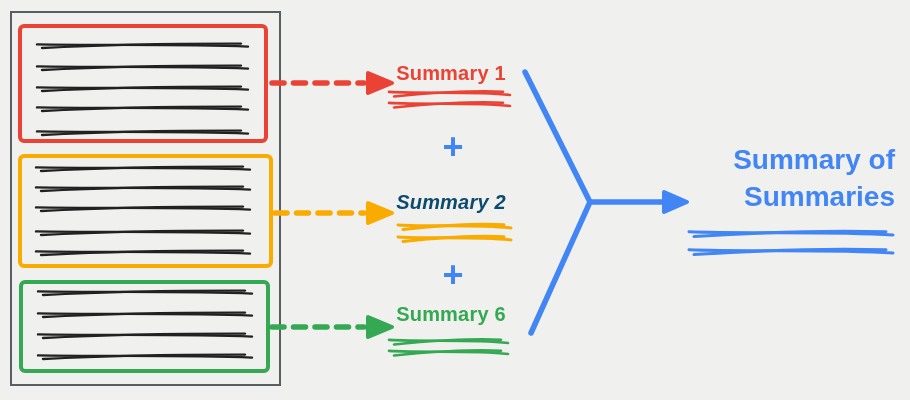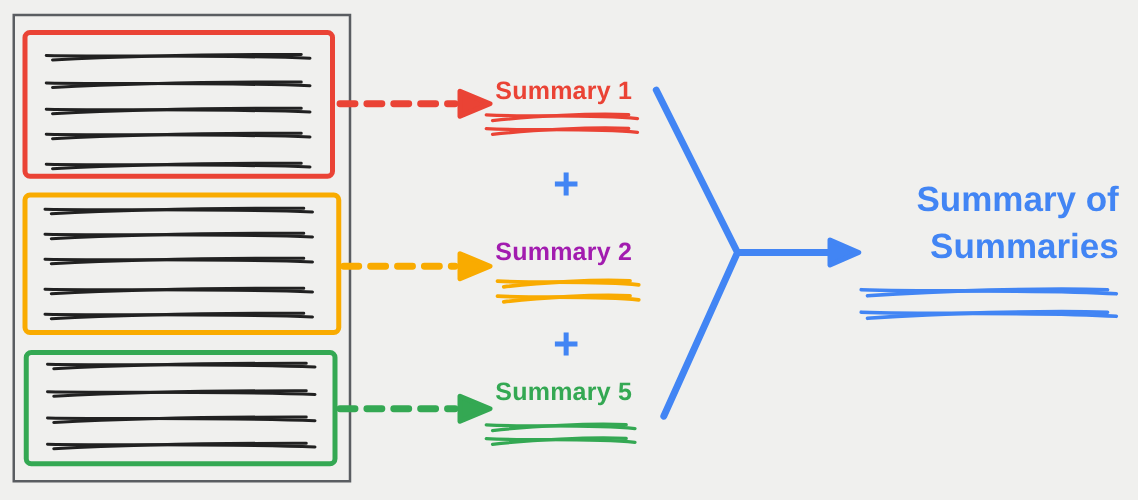--- a/index.html
+++ b/index.html
@@ -8,21 +8,21 @@
   .layer{position:absolute;left:0;top:0;width:910px;height:400px;pointer-events:none;}
   .doc{position:absolute;left:10px;top:11px;width:271px;height:375px;box-sizing:border-box;
        border:2px solid #5A5D61;background:transparent;}
   .sec{position:absolute;box-sizing:border-box;border-radius:6px;background:transparent;}
   .sec1{left:18px;top:24px;width:250px;height:119px;border:4px solid #EA4335;}
   .sec2{left:18px;top:154px;width:255px;height:114px;border:4px solid #F9AB00;}
   .sec3{left:19px;top:280px;width:251px;height:93px;border:4px solid #34A853;}
   .slabel{position:absolute;left:393px;width:116px;text-align:center;
           font-size:20px;font-weight:600;letter-spacing:.2px;}
   .s1{top:62px;color:#EA4335;}
-  .s2{top:191px;color:#a21caf;}
+  .s2{top:191px;color:#0c4a6e;font-style:italic;}
   .s3{top:303px;color:#34A853;}
   .plus{position:absolute;left:437px;width:32px;text-align:center;color:#4285F4;
         font-size:36px;font-weight:700;line-height:36px;}
   .plus1{top:129px;}
   .plus2{top:257px;}
   .result{position:absolute;left:695px;top:141px;width:200px;text-align:right;
           color:#4285F4;font-size:28px;font-weight:700;line-height:37px;}
 </style>
 </head>
 <body>
@@ -111,17 +111,17 @@
 
     <g>
       <path d="M525,72 L590,202 L531,333" fill="none" stroke="#4285F4" stroke-width="5.5" stroke-linecap="round" stroke-linejoin="round"></path>
       <line x1="590" y1="202" x2="662" y2="202" stroke="#4285F4" stroke-width="5.5" stroke-linecap="round"></line>
       <path d="M664,192 L687,202 L664,212 Z" fill="#4285F4" stroke="#4285F4" stroke-width="4" stroke-linejoin="round"></path>
     </g>
   </svg>
 
   <div class="slabel s1">Summary 1</div>
   <div class="slabel s2">Summary 2</div>
-  <div class="slabel s3">Summary 5</div>
+  <div class="slabel s3">Summary 6</div>
   <div class="plus plus1">+</div>
   <div class="plus plus2">+</div>
   <div class="result">Summary of Summaries</div>
 </div>
 
 </body></html>

